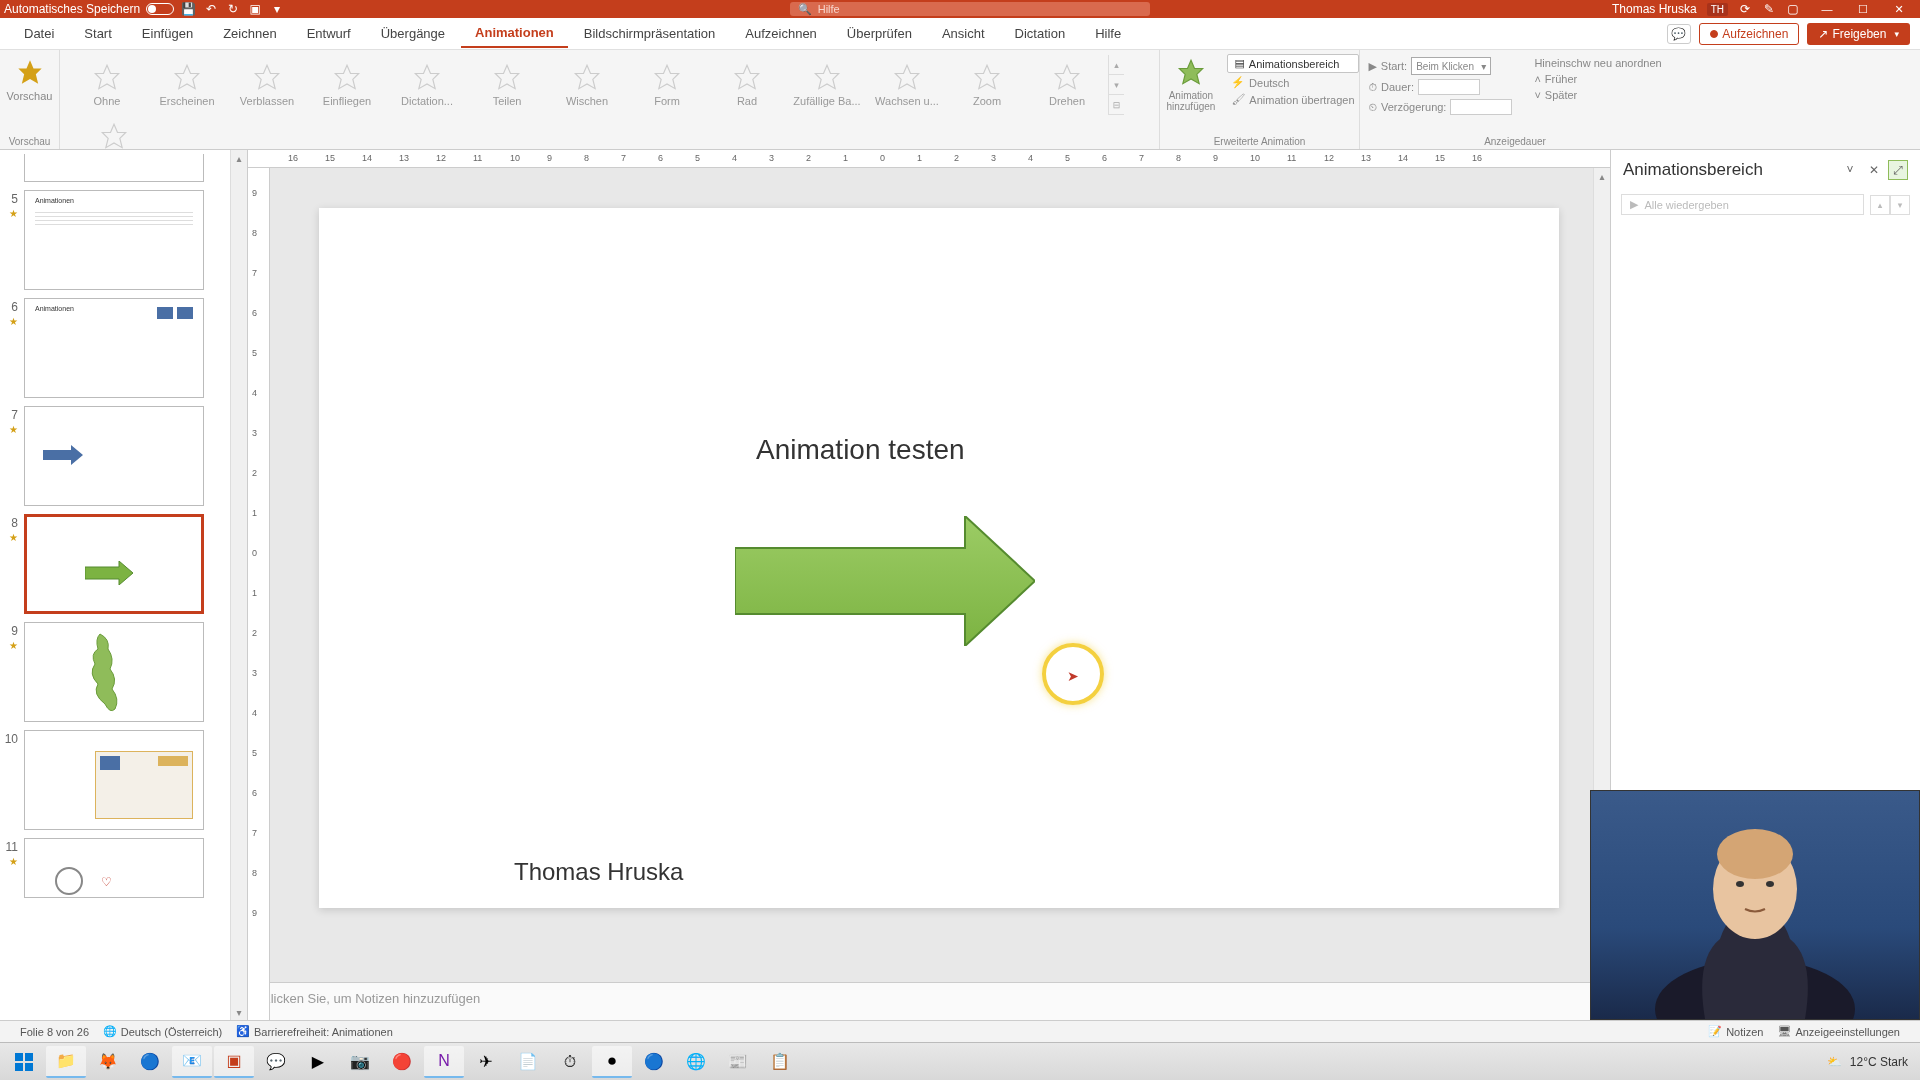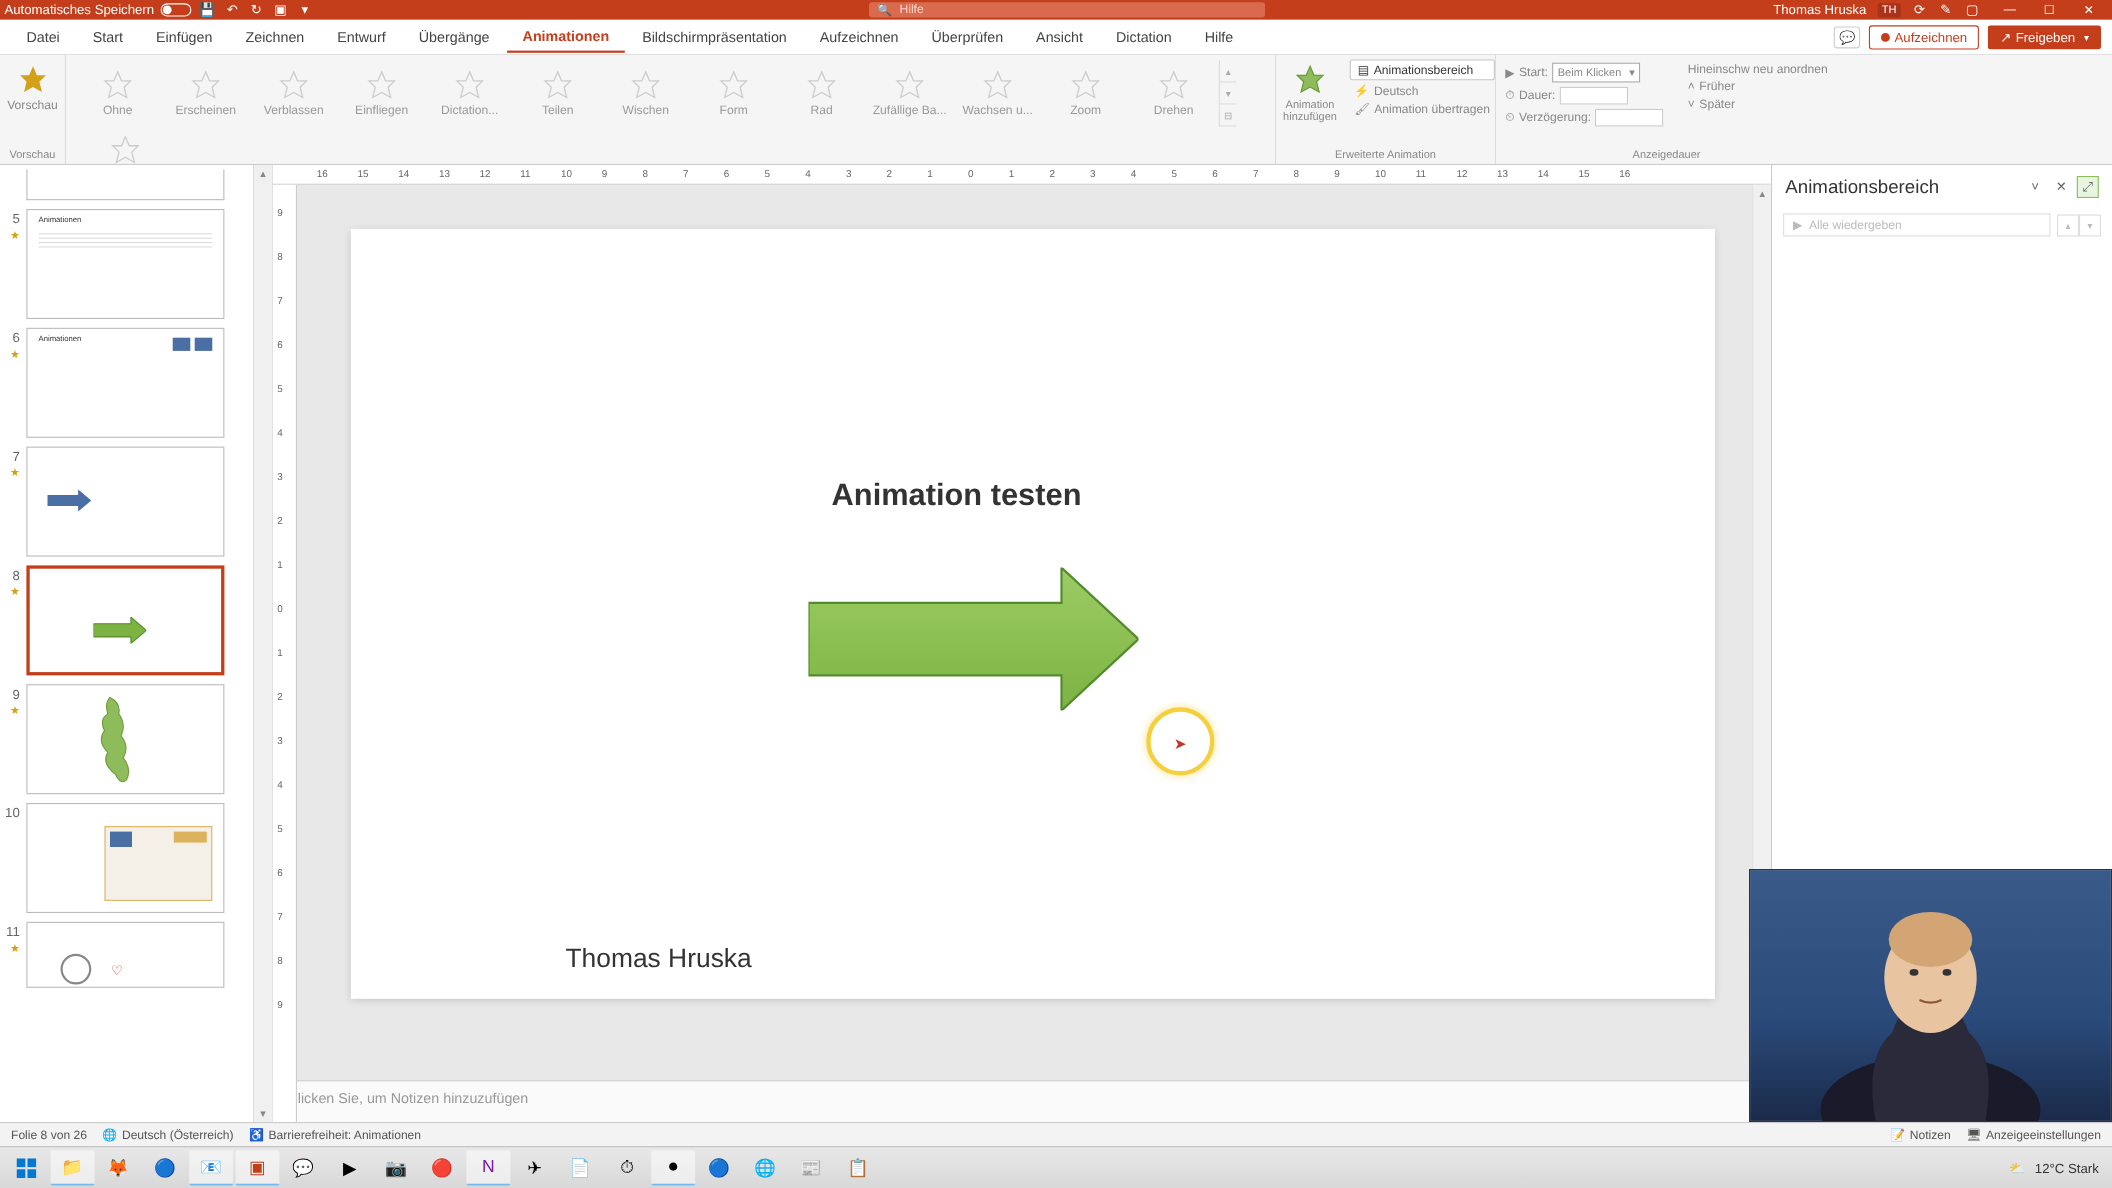--- a/index.html
+++ b/index.html
@@ -69,41 +69,41 @@
 
 
 .canvas-area { flex: 1; background: #e8e8e8; display: flex; flex-direction: column; position: relative; }
 .ruler-h { height: 18px; background: #fff; border-bottom: 1px solid #ccc; display: flex; align-items: center; font-size: 9px; color: #666; padding-left: 28px; position: relative; overflow: hidden;}
 .ruler-h .tick { position: absolute; top: 3px; font-size: 9px; }
 .ruler-v { width: 22px; background: #fff; border-right: 1px solid #ccc; position: absolute; left: 0; top: 18px; bottom: 0; font-size: 9px; color: #666; }
 .ruler-v .tick { position: absolute; left: 4px; }
 .canvas-scroll-v { width: 17px; background: #f0f0f0; border-left: 1px solid #ddd; position: absolute; right: 0; top: 18px; bottom: 0; display: flex; flex-direction: column;}
 .canvas-inner { flex: 1; display: flex; justify-content: center; padding: 40px 30px 20px 50px; position: relative;}
 .slide { width: 1240px; height: 700px; background: #fff; box-shadow: 0 2px 8px rgba(0,0,0,0.15); position: relative; }
-.slide-title { position: absolute; top: 226px; left: 437px; font-size: 28px; color: #333; font-weight: bold; }
+.slide-title { position: absolute; top: 226px; left: 437px; font-size: 28px; color: #333; }
 .slide-footer { position: absolute; bottom: 22px; left: 195px; font-size: 24px; color: #333; }
 .arrow-shape { position: absolute; top: 308px; left: 416px; }
 .highlight-circle { position: absolute; top: 435px; left: 723px; width: 62px; height: 62px; border: 4px solid #f4d03f; border-radius: 50%; box-shadow: 0 0 8px rgba(244,208,63,0.6); }
 .cursor-arrow { position: absolute; top: 460px; left: 748px; font-size: 14px; color: #c0392b; }
 .notes { height: 38px; background: #fafafa; border-top: 1px solid #ccc; padding: 8px 14px; color: #999; font-size: 13px; }
 
 
 .anim-pane { width: 310px; background: #fff; border-left: 1px solid #ccc; display: flex; flex-direction: column; }
 .anim-pane-header { display: flex; align-items: center; padding: 10px 12px; font-size: 17px; color: #333; font-weight: 400; }
 .anim-pane-header .spacer { flex: 1; }
 .pane-btn { width: 20px; height: 20px; display: flex; align-items: center; justify-content: center; color: #666; font-size: 12px; margin-left: 4px; }
 .anim-pane-toolbar { display: flex; align-items: center; padding: 4px 10px; gap: 6px; }
 .play-all { flex: 1; border: 1px solid #ddd; padding: 3px 8px; font-size: 11px; color: #bbb; display: flex; align-items: center; gap: 6px; }
 .reorder-btns { display: flex; }
 .reorder-btns div { width: 20px; height: 20px; border: 1px solid #ddd; display:flex; align-items:center; justify-content:center; font-size:9px; color:#bbb;}
 .anim-pane-body { flex: 1; display: flex; }
 .anim-list { flex: 1; }
 
 
-.statusbar { height: 22px; background: #f3f3f3; border-top: 1px solid #ccc; display: flex; align-items: center; font-size: 11px; color: #555; padding: 0 10px; gap: 14px; }
+.statusbar { height: 22px; background: #f3f3f3; border-top: 1px solid #ccc; display: flex; align-items: center; font-size: 11px; color: #555; padding: 0 20px; gap: 14px; }
 .statusbar .spacer { flex: 1; }
 .status-item { display: flex; align-items: center; gap: 4px; }
 
 
 .taskbar { height: 38px; background: linear-gradient(#e8e8e8,#d8d8d8); border-top: 1px solid #bbb; display: flex; align-items: center; padding: 0 4px; gap: 2px; }
 .tb-item { width: 40px; height: 32px; display: flex; align-items: center; justify-content: center; border-radius: 2px; }
 .tb-item.active { background: rgba(255,255,255,0.5); border-bottom: 2px solid #76b9ed; }
 .taskbar .spacer { flex: 1; }
 .tray { display: flex; align-items: center; gap: 8px; font-size: 12px; color: #333; padding-right: 8px;}
 

